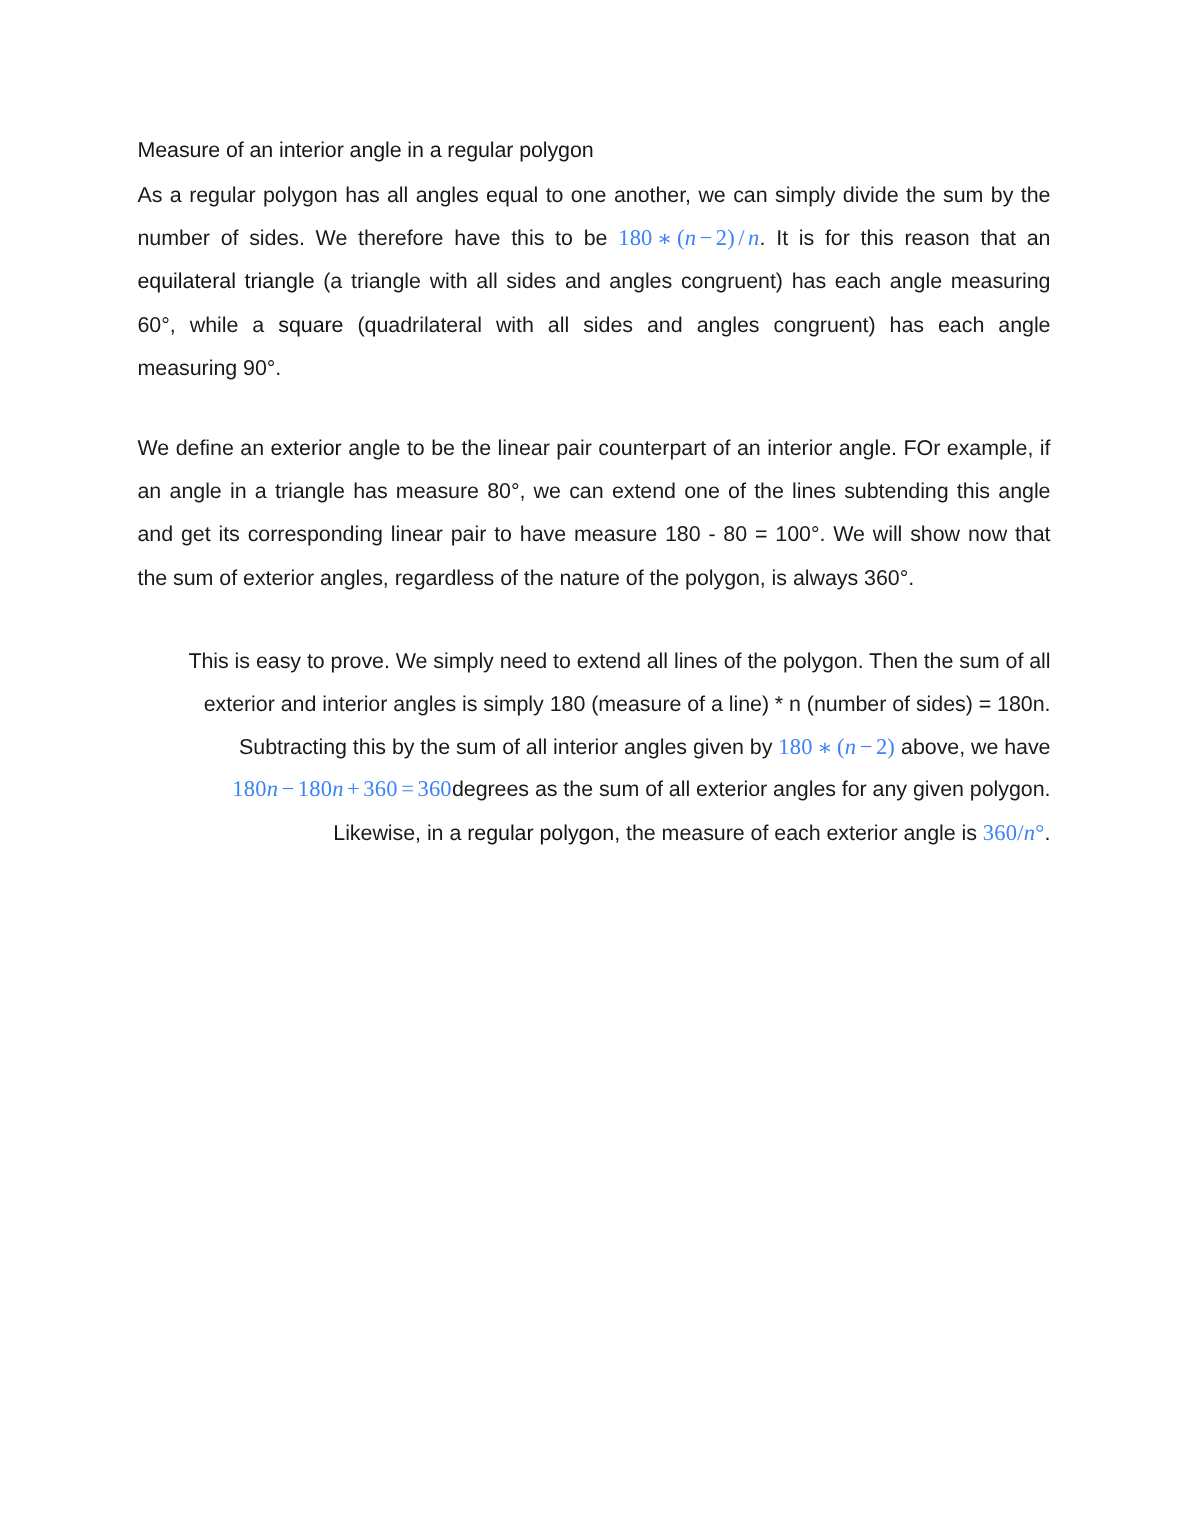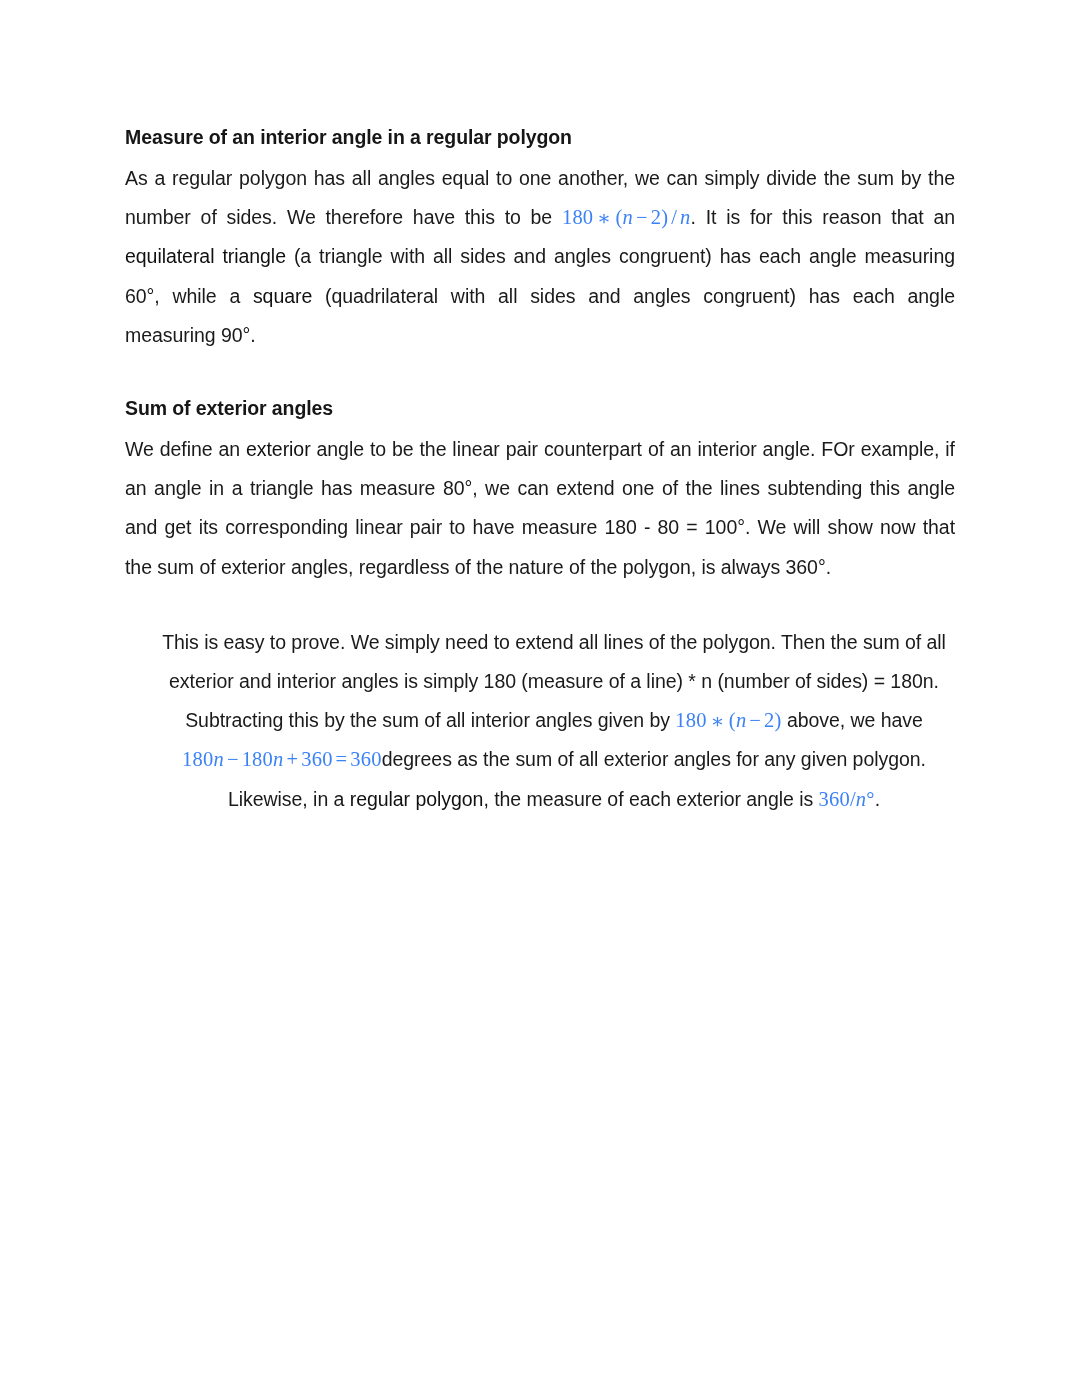--- a/index.html
+++ b/index.html
@@ -21,38 +21,38 @@
     background: #ffffff;
     box-sizing: border-box;
     padding: 118px 125px 0 125px;
   }
   .doc-body {
     width: 830px;
   }
   h2.section-heading {
     font-family: "Liberation Sans", sans-serif;
     font-size: 19.5px;
-    font-weight: bold;
+    font-weight: normal;
     line-height: 39px;
     margin: 0 0 2px 0;
     letter-spacing: -0.1px;
     color: #161616;
   }
   p.para {
     font-family: "Liberation Sans", sans-serif;
     font-size: 19.5px;
     line-height: 39.2px;
     text-align: justify;
     text-justify: inter-word;
     margin: 0;
     color: #1a1a1a;
     letter-spacing: -0.05px;
   }
   p.para.last-left {
-    text-align: center;
+    text-align: right;
     margin-left: 28px;
   }
   .gap-section {
     height: 34px;
   }
   .gap-para {
     height: 36px;
   }
   b, strong, .bold {
     font-weight: normal;
@@ -85,21 +85,20 @@
 
 <div class="page">
   <div class="doc-body">
 
     <h2 class="section-heading">Measure of an interior angle in a regular polygon</h2>
 
     <p class="para"><span>As a regular polygon has all angles equal to one another, we can simply divide the sum by the number of sides. We therefore have this to be </span><span class="math nowrap"><span>180</span><span class="ast">∗</span><span>(</span><span class="var">n</span><span class="op">−</span><span>2</span><span>)</span><span class="op">/</span><span class="var">n</span></span><span>. It is for this reason that an </span><b>equilateral triangle</b><span> (a triangle with all sides and angles congruent) has each angle measuring 60°, while a </span><b>square</b><span> (quadrilateral with all sides and angles congruent) has each angle measuring 90°.</span></p>
 
     <div class="gap-section"></div>
 
-    <h2 class="section-heading">Sum of exterior angles</h2>
 
     <p class="para"><span>We define an </span><b>exterior</b><span> angle to be the linear pair counterpart of an interior angle. FOr example, if an angle in a triangle has measure 80°, we can extend one of the lines subtending this angle and get its corresponding linear pair to have measure 180 - 80 = 100°. We will show now that the sum of exterior angles, regardless of the nature of the polygon, is always 360°.</span></p>
 
     <div class="gap-para"></div>
 
     <p class="para last-left"><span>This is easy to prove. We simply need to extend all lines of the polygon. Then the sum of all exterior and interior angles is simply 180 (measure of a line) * n (number of sides) = 180n. Subtracting this by the sum of all interior angles given by </span><span class="math nowrap"><span>180</span><span class="ast">∗</span><span>(</span><span class="var">n</span><span class="op">−</span><span>2</span><span>)</span></span><span> above, we have </span><span class="math nowrap"><span>180</span><span class="var">n</span><span class="op">−</span><span>180</span><span class="var">n</span><span class="op">+</span><span>360</span><span class="op">=</span><span>360</span></span><span class="sp"></span><span>degrees as the sum of all exterior angles for any given polygon. Likewise, in a </span><b>regular polygon</b><span>, the measure of each exterior angle is </span><span class="math nowrap"><span>360</span><span>/</span><span class="var">n</span><span>°</span></span><span>.</span></p>
 
   </div>
 </div>
 

